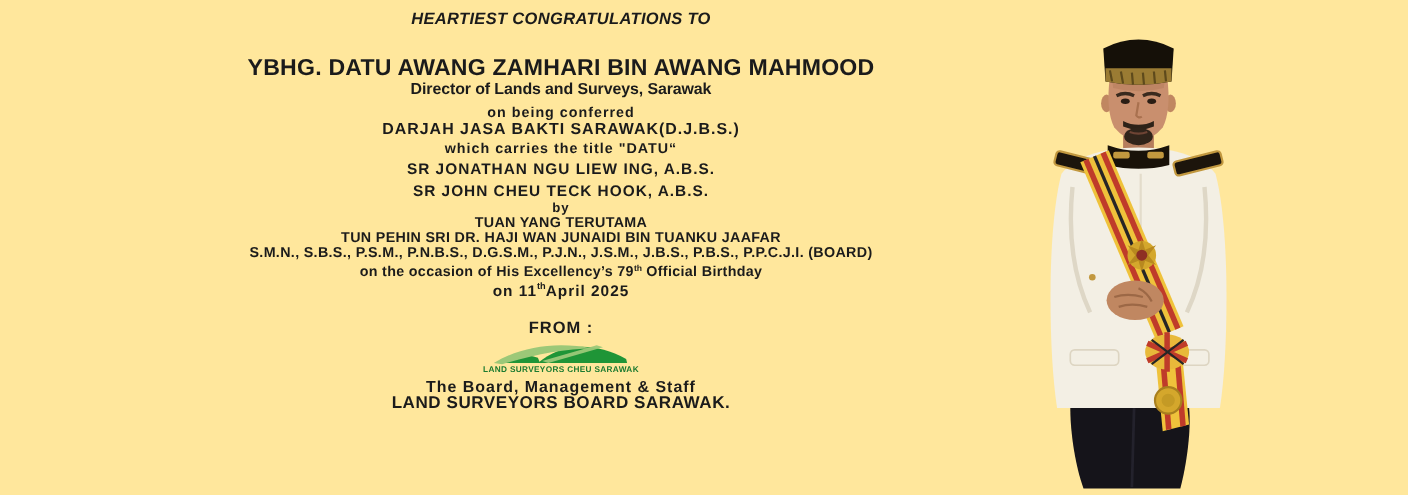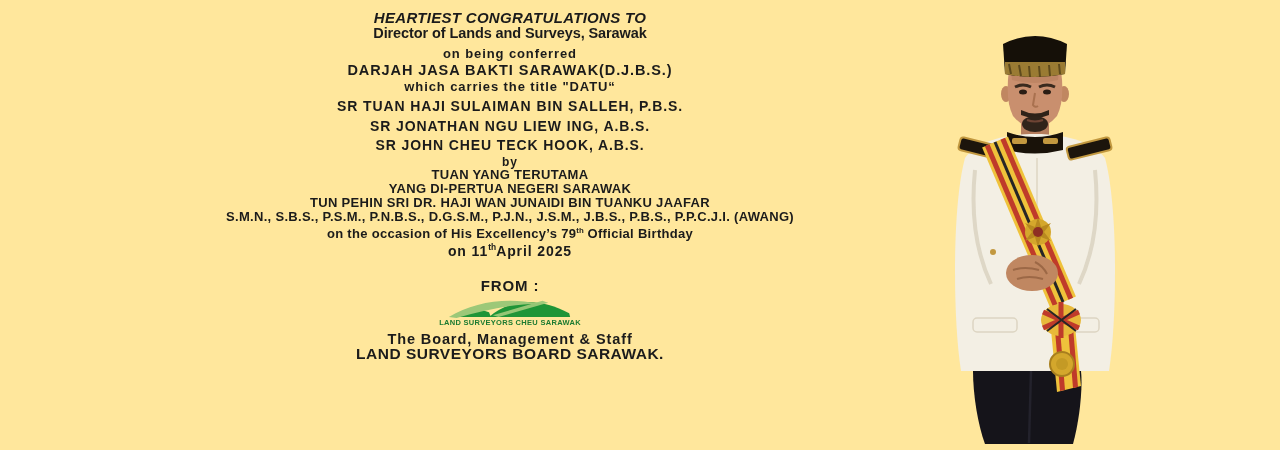--- a/index.html
+++ b/index.html
@@ -33,32 +33,31 @@
   .logo-caption{color:#1b7a30;font-weight:bold;font-size:7.5px;line-height:8px;letter-spacing:.3px;}
   .portrait{position:absolute;left:945px;top:30px;width:180px;height:416px;}
 </style>
 </head>
 <body>
 
 <div class="banner">
 
   <div class="text-col">
     <p class="t-italic">HEARTIEST CONGRATULATIONS TO</p>
+    <p class="t-name">YBHG. DATU AWANG ZAMHARI BIN AWANG MAHMOOD</p>
     <p class="t-cond">Director of Lands and Surveys, Sarawak</p>
     <p class="t-geo s13 mt7">on being conferred</p>
     <p class="t-geo s145 mt3">DARJAH JASA BAKTI SARAWAK(D.J.B.S.)</p>
     <p class="t-geo s13 mt2">which carries the title "DATU“</p>
-    <p class="t-geo s14 mt7">SR TUAN HAJI SULAIMAN BIN SALLEH, P.B.S.</p>
     <p class="t-geo s14 mt6">SR JONATHAN NGU LIEW ING, A.B.S.</p>
     <p class="t-geo s14 mt6">SR JOHN CHEU TECK HOOK, A.B.S.</p>
     <p class="t-geo s12 mt3">by</p>
     <p class="t-geo s135">TUAN YANG TERUTAMA</p>
-    <p class="t-geo s135">YANG DI-PERTUA NEGERI SARAWAK</p>
     <p class="t-geo s135">TUN PEHIN SRI DR. HAJI WAN JUNAIDI BIN TUANKU JAAFAR</p>
-    <p class="t-geo s135">S.M.N., S.B.S., P.S.M., P.N.B.S., D.G.S.M., P.J.N., J.S.M., J.B.S., P.B.S., P.P.C.J.I. (AWANG)</p>
+    <p class="t-geo s135">S.M.N., S.B.S., P.S.M., P.N.B.S., D.G.S.M., P.J.N., J.S.M., J.B.S., P.B.S., P.P.C.J.I. (BOARD)</p>
     <p class="t-geo s135"><span>on the occasion of His Excellency’s 79</span><span class="sup">th</span><span> Official Birthday</span></p>
     <p class="t-geo s14"><span>on 11</span><span class="sup">th</span><span>April 2025</span></p>
     <p class="t-geo s15 mt20">FROM :</p>
 
     <svg class="logo" viewBox="0 0 132 22" aria-hidden="true">
       <path d="M44,20 C64,2 96,-2 128,16 L129,20 Z" fill="#1F9537"></path>
       <path d="M6,20 C16,11 30,10 44,15 L46,20 Z" fill="#1F9537"></path>
       <path d="M2,20 C28,4 62,-1 96,6 C70,6 40,12 10,21 Z" fill="#9CC878"></path>
       <path d="M48,18 L100,3 L106,5 L54,20 Z" fill="#9CC878" opacity="0.95"></path>
     </svg>

